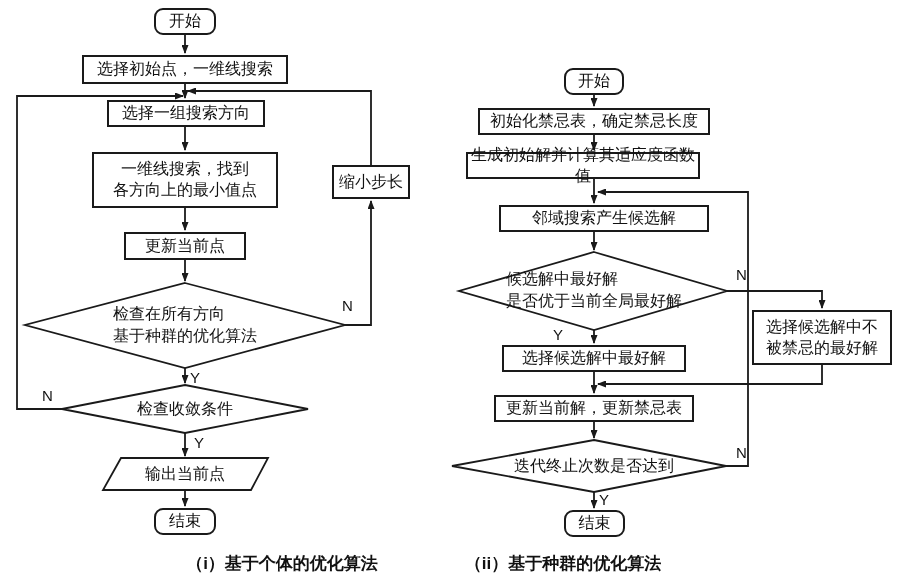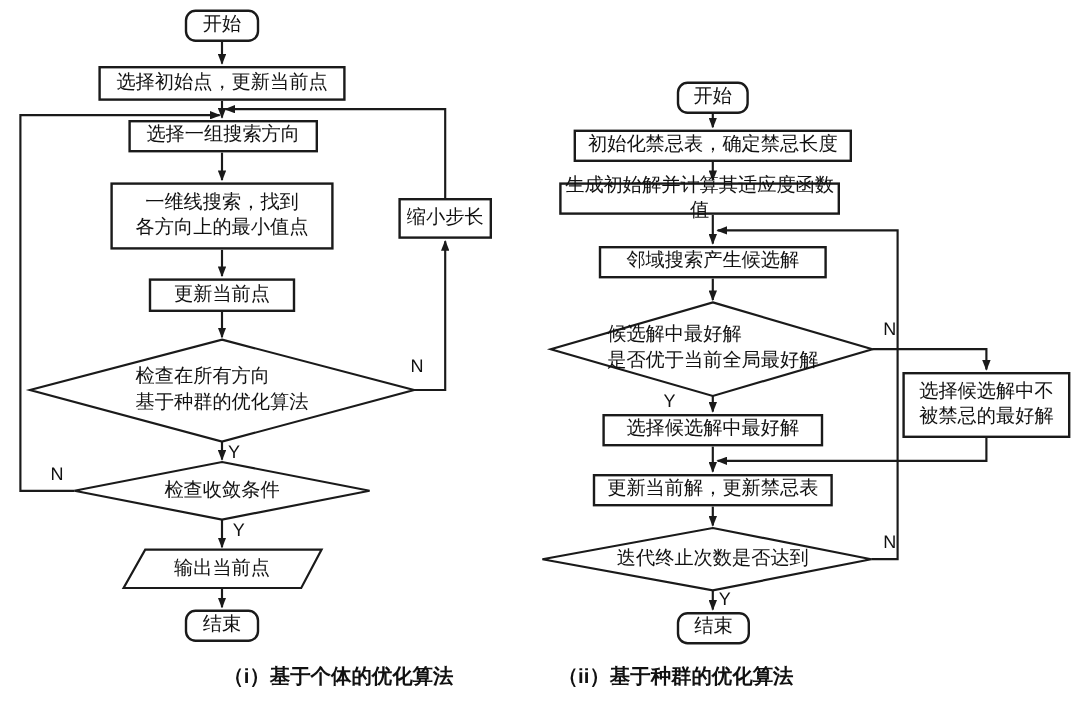--- a/index.html
+++ b/index.html
@@ -62,42 +62,42 @@
       <polyline points="822,365 822,384 598,384" marker-end="url(#ah)"></polyline>
       <polyline points="594,330 594,343" marker-end="url(#ah)"></polyline>
       <polyline points="594,372 594,393" marker-end="url(#ah)"></polyline>
       <polyline points="594,422 594,438" marker-end="url(#ah)"></polyline>
       <polyline points="726,466 748,466 748,192 598,192" marker-end="url(#ah)"></polyline>
       <polyline points="594,492 594,508" marker-end="url(#ah)"></polyline>
     </g>
   </svg>
 
   <div class="node rounded" style="left:154px;top:8px;width:62px;height:27px">开始</div>
-  <div class="node" style="left:82px;top:55px;width:206px;height:29px">选择初始点，更新当前点</div>
+  <div class="node" style="left:82px;top:55px;width:206px;height:29px">选择初始点，一维线搜索</div>
   <div class="node" style="left:107px;top:100px;width:158px;height:27px">选择一组搜索方向</div>
   <div class="node" style="left:92px;top:152px;width:186px;height:56px">一维线搜索，找到
 各方向上的最小值点</div>
   <div class="node" style="left:124px;top:232px;width:122px;height:28px">更新当前点</div>
   <div class="node" style="left:332px;top:165px;width:78px;height:34px">缩小步长</div>
   <div class="node rounded" style="left:154px;top:508px;width:62px;height:27px">结束</div>
 
   <div class="shape-label" style="left:65px;top:297px;width:240px;height:56px">检查在所有方向
 基于种群的优化算法</div>
   <div class="shape-label" style="left:85px;top:396px;width:200px;height:26px">检查收敛条件</div>
   <div class="shape-label" style="left:110px;top:460px;width:150px;height:27px">输出当前点</div>
 
   <div class="yn" style="left:342px;top:297px">N</div>
   <div class="yn" style="left:190px;top:369px">Y</div>
   <div class="yn" style="left:42px;top:387px">N</div>
   <div class="yn" style="left:194px;top:434px">Y</div>
 
   <div class="node rounded" style="left:564px;top:68px;width:60px;height:27px">开始</div>
   <div class="node" style="left:478px;top:108px;width:232px;height:27px">初始化禁忌表，确定禁忌长度</div>
   <div class="node" style="left:466px;top:152px;width:234px;height:27px">生成初始解并计算其适应度函数值</div>
-  <div class="node" style="left:499px;top:205px;width:190px;height:27px">邻域搜索产生候选解</div>
+  <div class="node" style="left:499px;top:205px;width:210px;height:27px">邻域搜索产生候选解</div>
   <div class="node" style="left:752px;top:310px;width:140px;height:55px">选择候选解中不
 被禁忌的最好解</div>
   <div class="node" style="left:502px;top:345px;width:184px;height:27px">选择候选解中最好解</div>
   <div class="node" style="left:494px;top:395px;width:200px;height:27px">更新当前解，更新禁忌表</div>
   <div class="node rounded" style="left:564px;top:510px;width:61px;height:27px">结束</div>
 
   <div class="shape-label" style="left:474px;top:261px;width:240px;height:58px">候选解中最好解
 是否优于当前全局最好解</div>
   <div class="shape-label" style="left:494px;top:453px;width:200px;height:26px">迭代终止次数是否达到</div>
 

